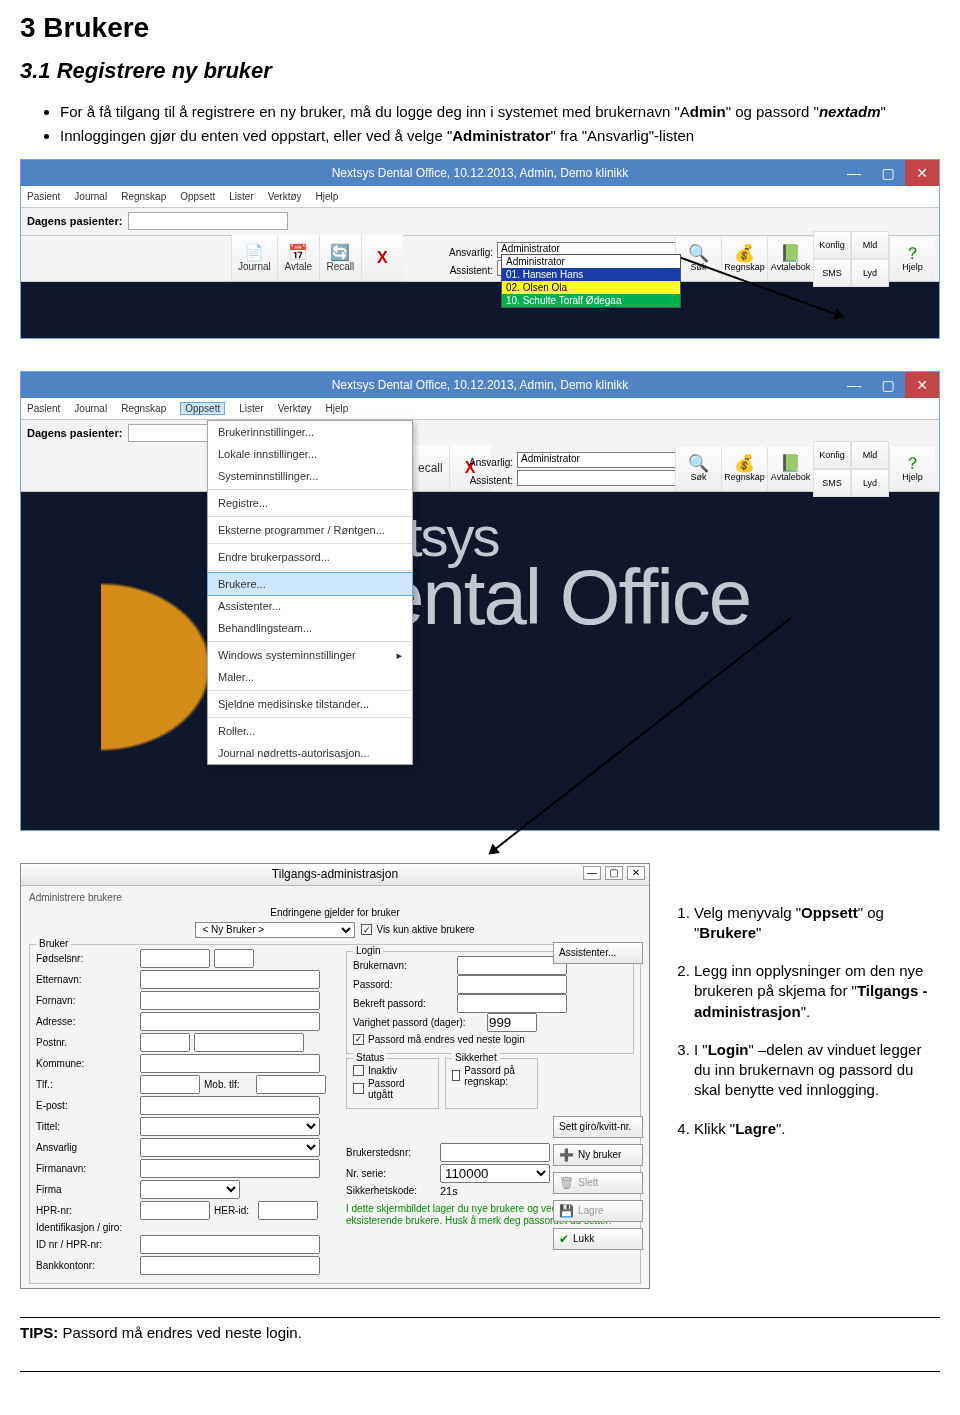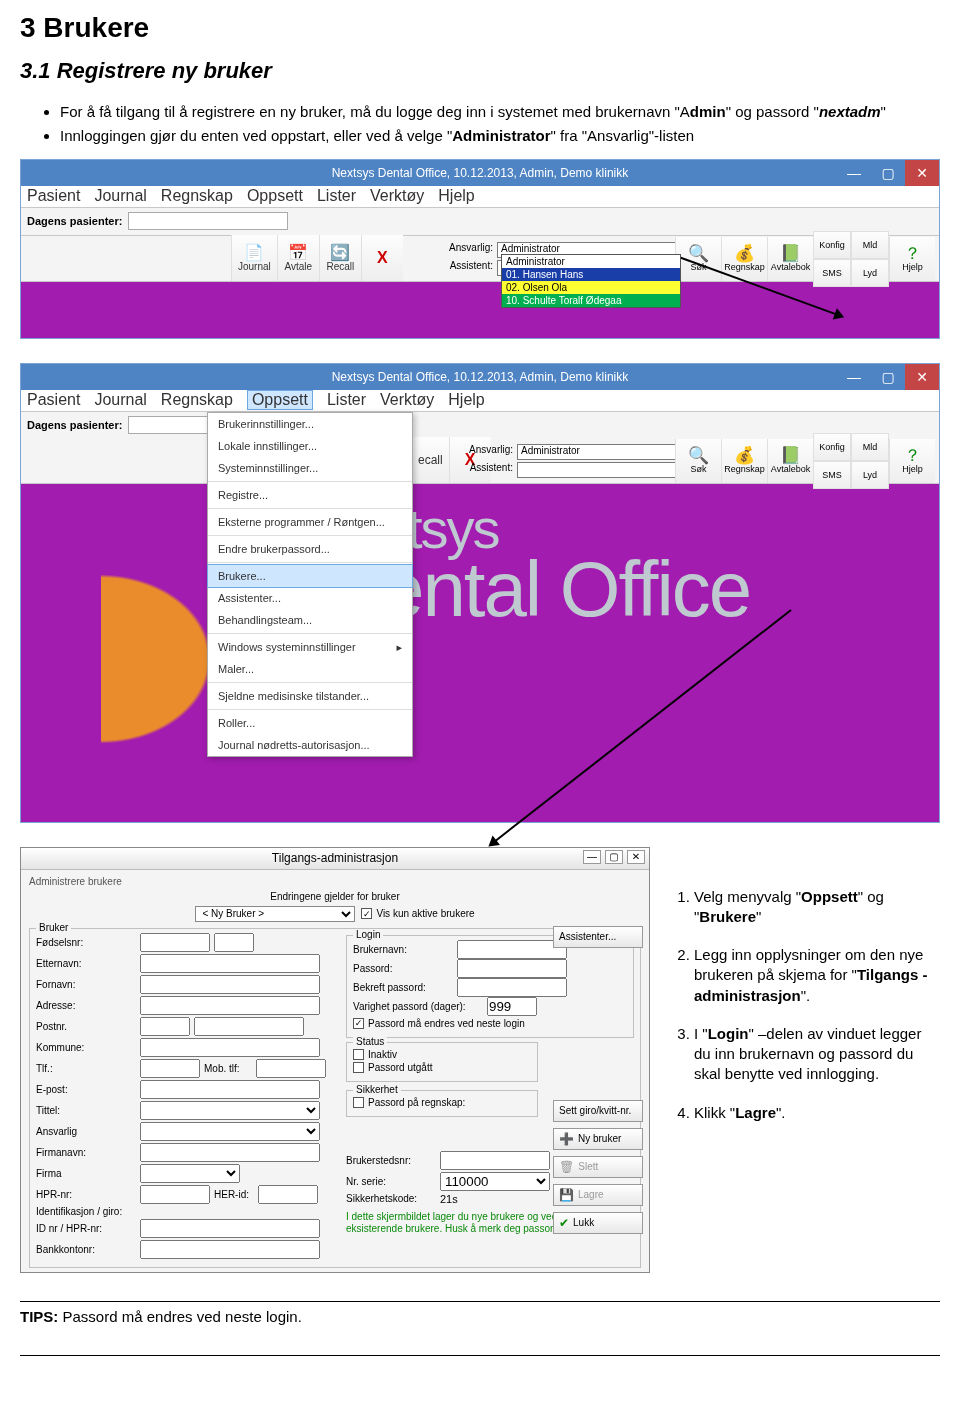--- a/index.html
+++ b/index.html
@@ -15,23 +15,23 @@
   h1 { font-size: 28px; font-weight: bold; margin: 4px 0 14px 0; }
   h2 { font-size: 22px; font-style: italic; font-weight: bold; margin: 0 0 18px 0; }
   ul.bullets { list-style: disc; margin: 0 0 12px 40px; font-size: 15px; }
   ul.bullets li { margin-bottom: 4px; line-height: 1.35; }
   .b { font-weight: bold; }
   .i { font-style: italic; }
 
   
   .app-window {
     width: 920px;
-    margin: 8px 0 24px 0;
+    margin: 8px 0 32px 0;
     border: 1px solid #7aa4d8;
-    background: #a21caf;
+    background: #0f172a;
   }
   .app-window.short { height: 180px; position: relative; }
   .app-window.tall  { height: 460px; position: relative; }
   .titlebar {
     background: #4f84c4;
     color: #fff;
     height: 26px;
     display: flex; align-items: center; justify-content: center;
     position: relative;
     font-size: 12px;
@@ -39,21 +39,21 @@
   .titlebar .win-icons {
     position: absolute; right: 0; top: 0; height: 26px; display:flex;
   }
   .titlebar .win-btn {
     width: 34px; height:26px; display:flex; align-items:center; justify-content:center;
     font-size: 14px; color:#fff; cursor:default;
   }
   .titlebar .win-btn.close { background:#c34545; }
   .menubar {
     background:#fff; height:22px; display:flex; align-items:center;
-    padding: 0 6px; gap: 14px; font-size:16px;
+    padding: 0 6px; gap: 14px; font-size:10px;
     border-bottom:1px solid #c8c8c8;
   }
   .menubar span { color:#333; }
   .row-dagens {
     background:#f4f4f4; height:28px; border-bottom:1px solid #c8c8c8;
     display:flex; align-items:center; padding:0 6px; gap:6px; font-size:11px;
   }
   .row-dagens .lbl { font-weight:bold; }
   .row-dagens .blank { flex: 0 0 160px; height:18px; border:1px solid #aaa; background:#fff; }
   .toolbar {
@@ -68,21 +68,21 @@
     background:linear-gradient(#fdfdfd,#eee);
   }
   .tb-btn .gl { font-size:16px; line-height:1; }
   .tb-btn.x .gl { color:#c00; font-weight:bold; }
 
   .resp-block {
     position:absolute; left:420px; top:0; height:46px; width:248px;
     display:flex; flex-direction:column; justify-content:center; gap:2px;
     font-size:10px;
   }
-  .resp-row { display:flex; align-items:flex-start; gap:4px; }
+  .resp-row { display:flex; align-items:flex-end; gap:4px; }
   .resp-row label { width:52px; text-align:right; }
   .resp-row .field { border:1px solid #7a7a7a; background:#fff; height:16px; padding:0 3px; font-size:10px; flex:1; position:relative; }
   .resp-row .chev { position:absolute; right:2px; top:0; font-size:9px; }
 
   .right-icons {
     position:absolute; right:4px; top:0; height:46px; display:flex; align-items:center;
   }
   .ri {
     display:flex; flex-direction:column; align-items:center; justify-content:center;
     width:46px; height:44px; font-size:9px; background:linear-gradient(#fdfdfd,#eee);
@@ -545,21 +545,21 @@
                 </div>
               <div class="frow">
                   <label style="width:130px">Varighet passord (dager):</label>
                   <input style="width: 50px;" value="999">
                 </div>
               <div class="chk">
                   <div class="box">✓</div>
                   <span>Passord må endres ved neste login</span>
                 </div>
             </div>
-            <div style="display:flex; gap:6px; width:192px;flex-direction:column;">
+            <div style="display:flex; gap:6px; width:192px;">
               <div class="group" style="flex:1">
                 <div class="gl-title">Status</div>
                 <div class="chk">
                     <div class="box"></div>
                     <span>Inaktiv</span>
                   </div>
                 <div class="chk">
                     <div class="box"></div>
                     <span>Passord utgått</span>
                   </div>

